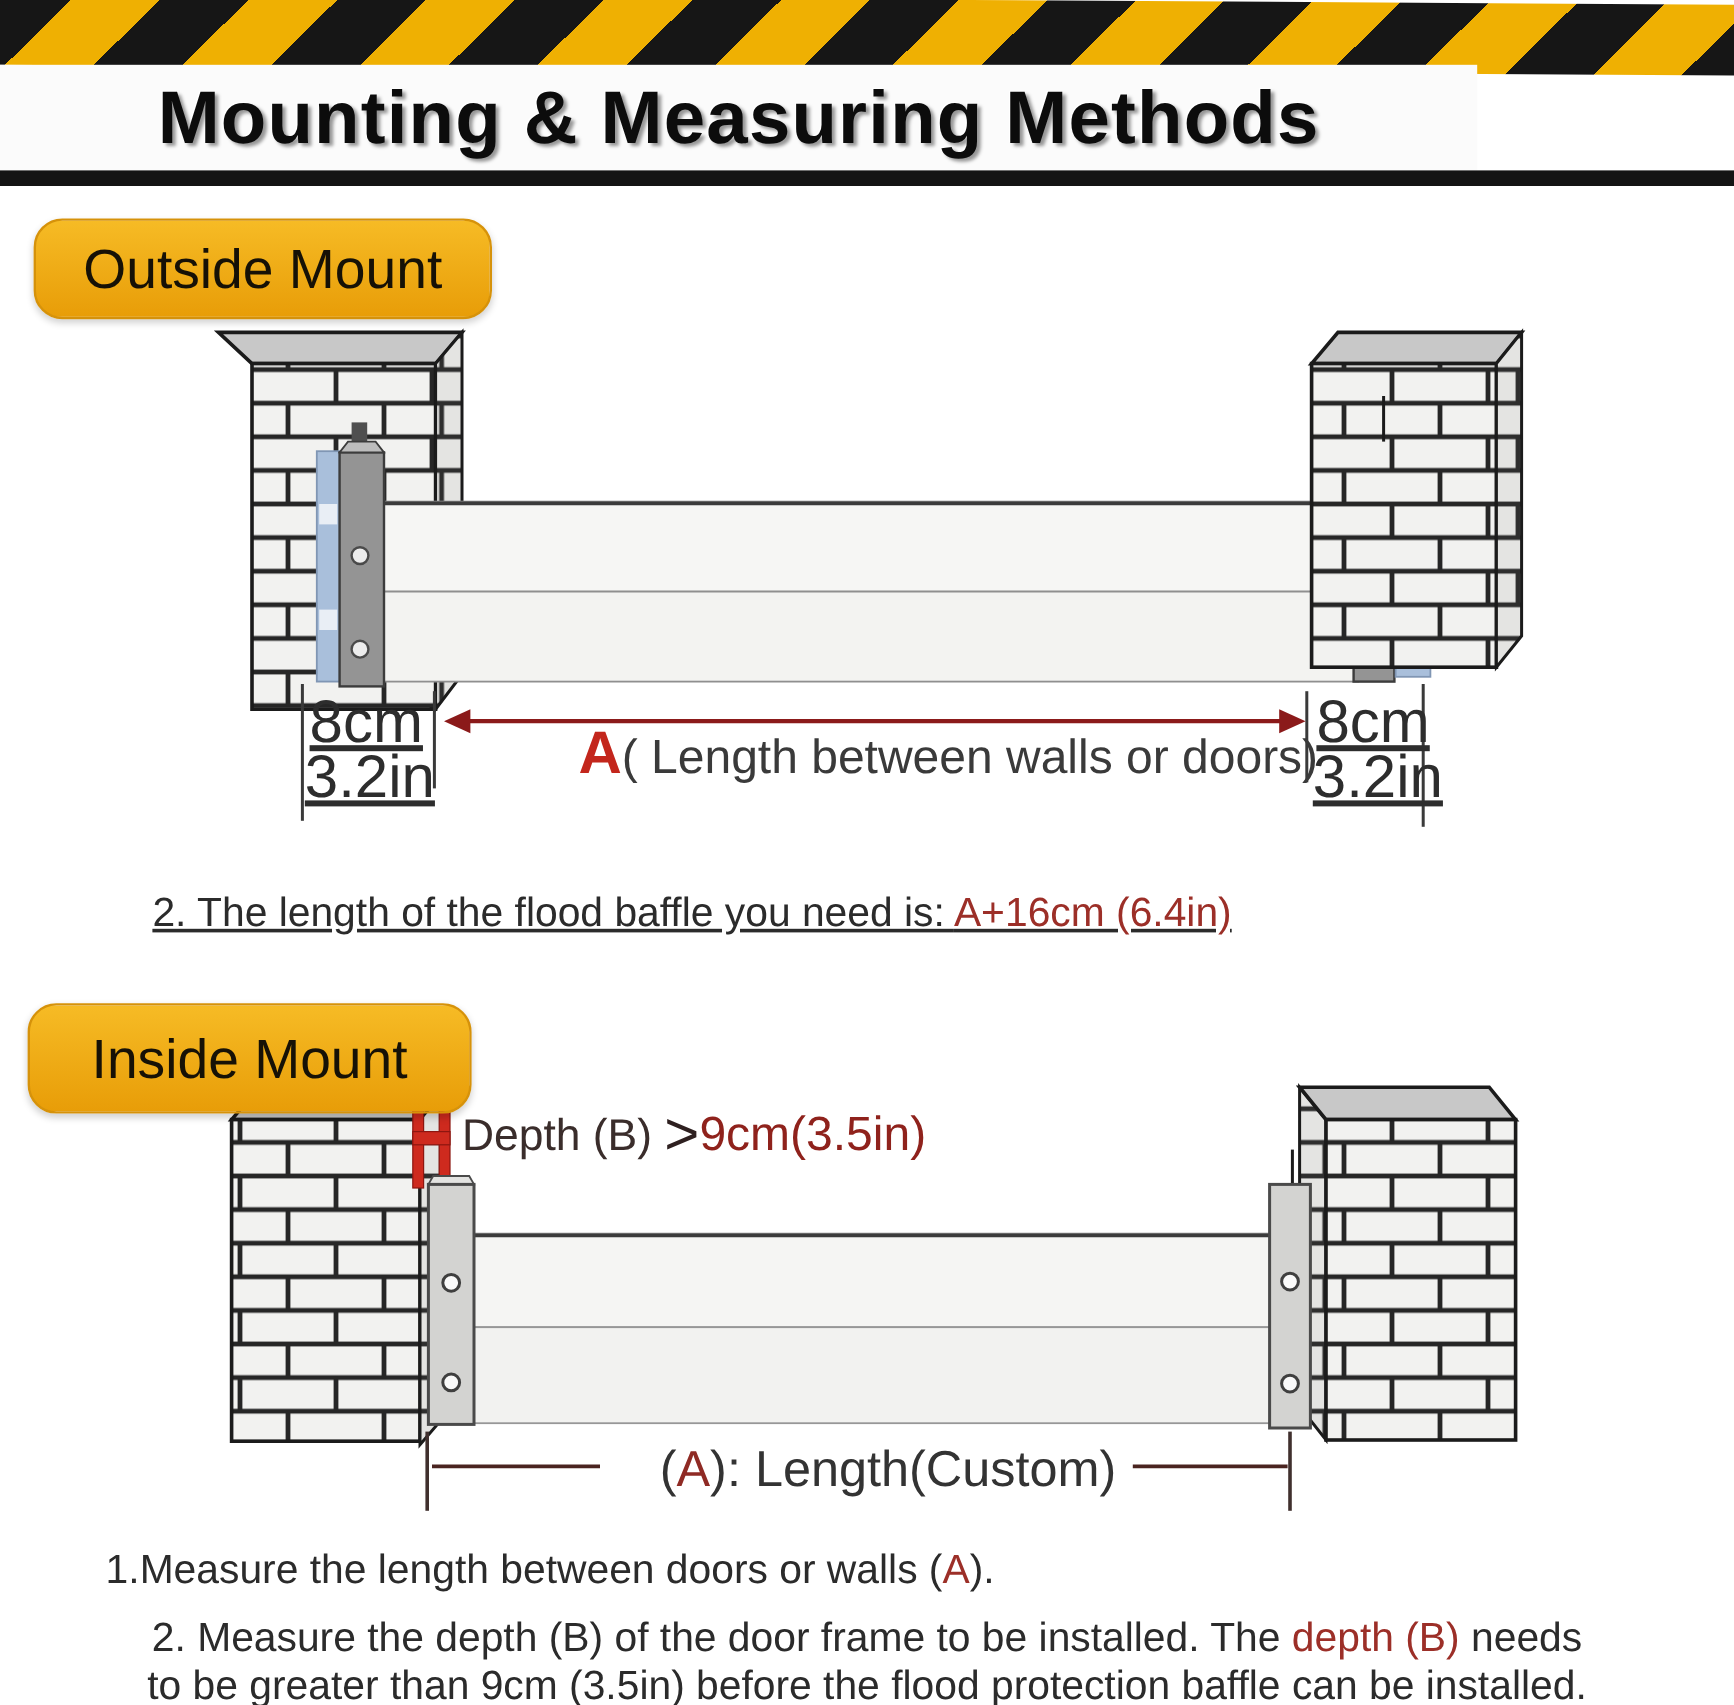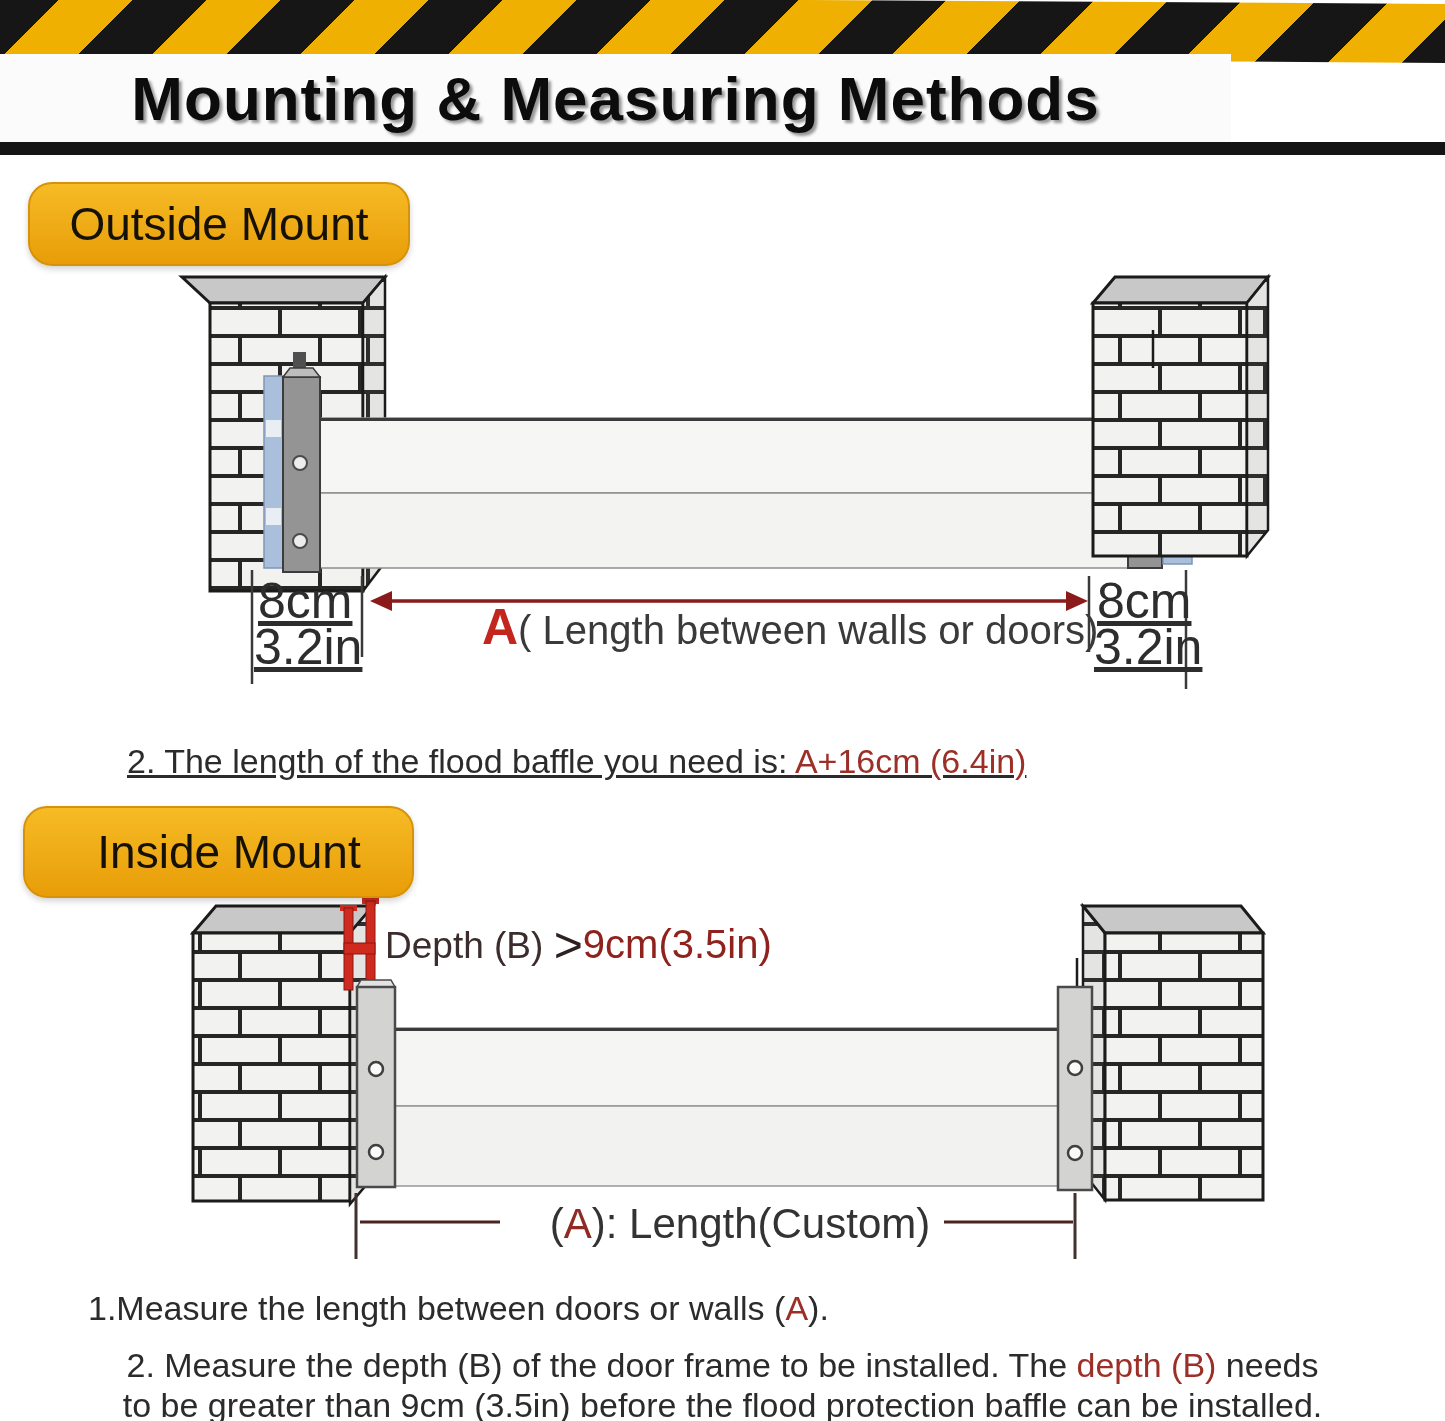--- a/index.html
+++ b/index.html
@@ -12,21 +12,21 @@
   .title-band{position:absolute;top:54px;left:0;width:1231px;height:88px;background:#fbfbfb;
         display:flex;align-items:center;justify-content:center;}
   .title{font-size:62px;font-weight:bold;color:#0c0c0c;letter-spacing:1px;
         text-shadow:3px 3px 3px rgba(0,0,0,0.40),-1px -1px 0 #ffffff;}
   .black-bar{position:absolute;top:142px;left:0;width:1445px;height:13px;background:#141414;}
   
   .badge{position:absolute;display:flex;align-items:center;justify-content:center;
         background:linear-gradient(#f6bb25,#e89d08);border:2px solid #d6920a;border-radius:24px;
         font-size:46px;color:#161106;box-shadow:0 3px 6px rgba(0,0,0,0.18);}
   .badge-outside{left:28px;top:182px;width:378px;height:80px;}
-  .badge-inside{left:23px;top:806px;width:366px;height:88px;padding-left:21px;}
+  .badge-inside{left:23px;top:836px;width:366px;height:88px;}
   
   .lbl{position:absolute;color:#2e2e2e;white-space:nowrap;}
   .meas{font-size:50px;color:#2d2d2d;text-decoration:underline;}
   .span-a{font-size:50px;font-weight:800;color:#c3261c;}
   .span-rest{font-size:40px;color:#3a3a3a;}
   .steps{font-size:34px;color:#2b2b2b;}
   .accent{color:#9c2f28;}
   .depth-prefix{font-size:37px;color:#3a2d2b;}
   .depth-gt{font-size:50px;color:#2e2020;vertical-align:-4px;}
   .depth-accent{font-size:40px;color:#8f221c;}

